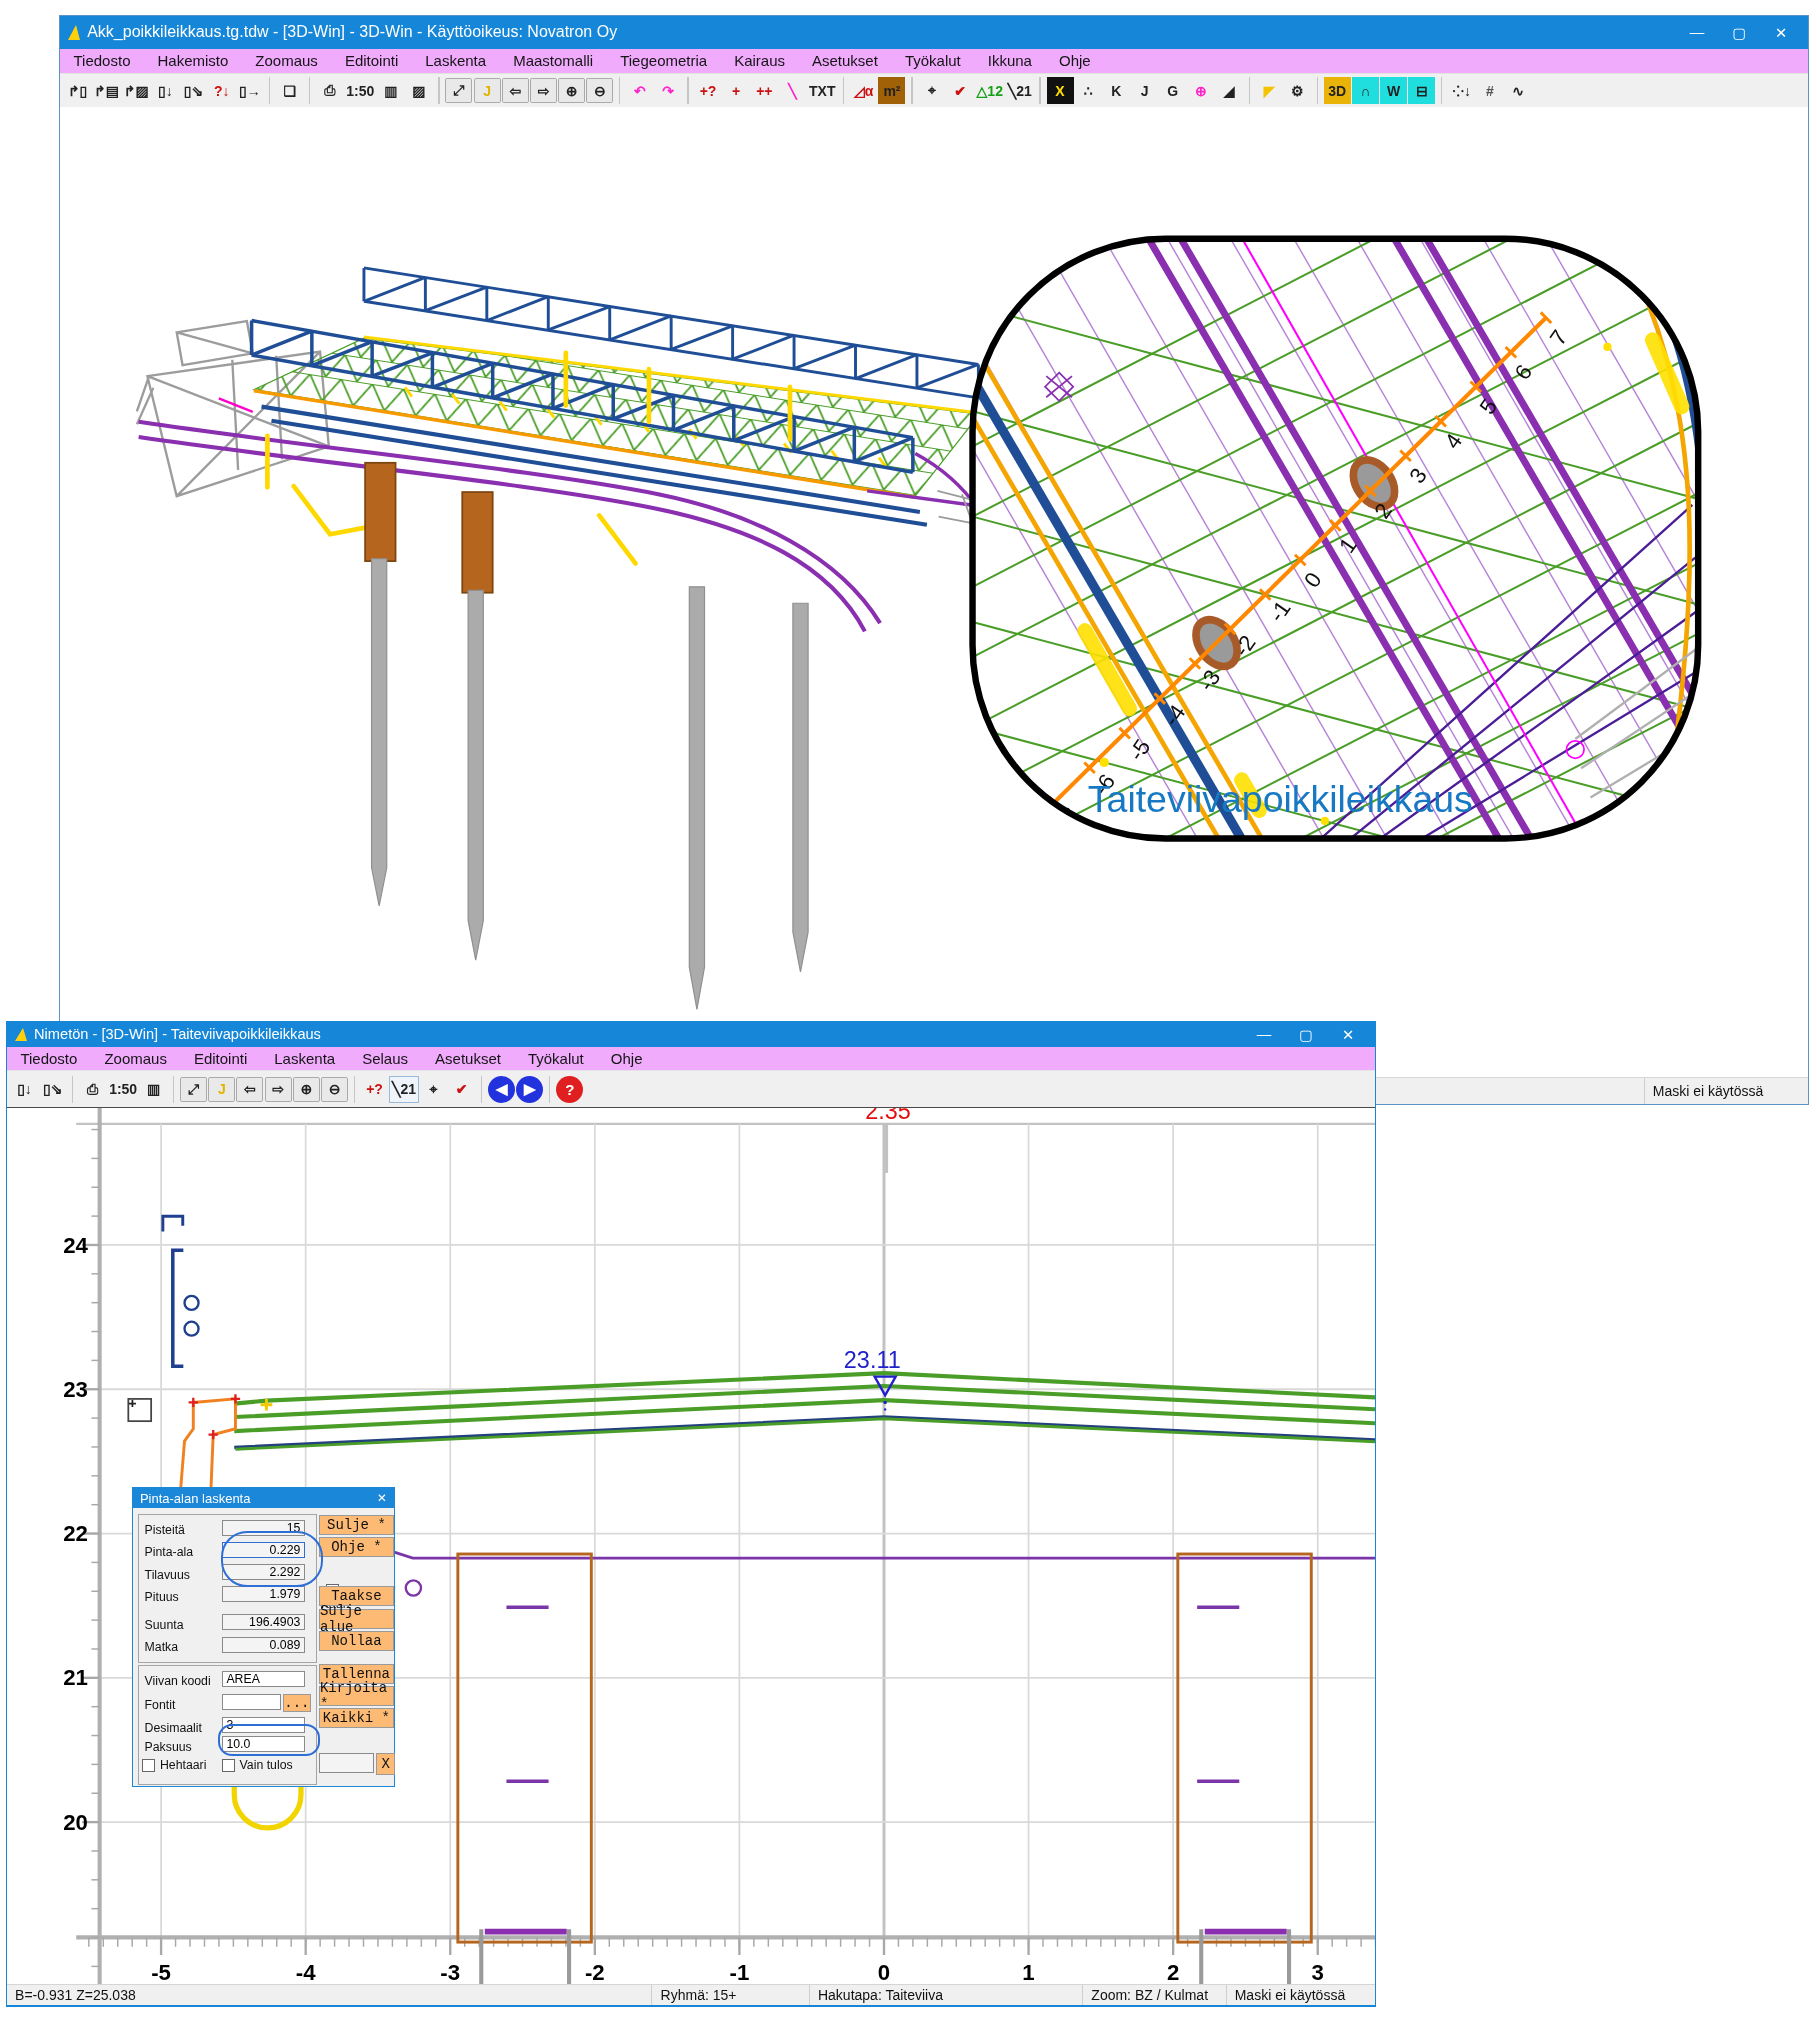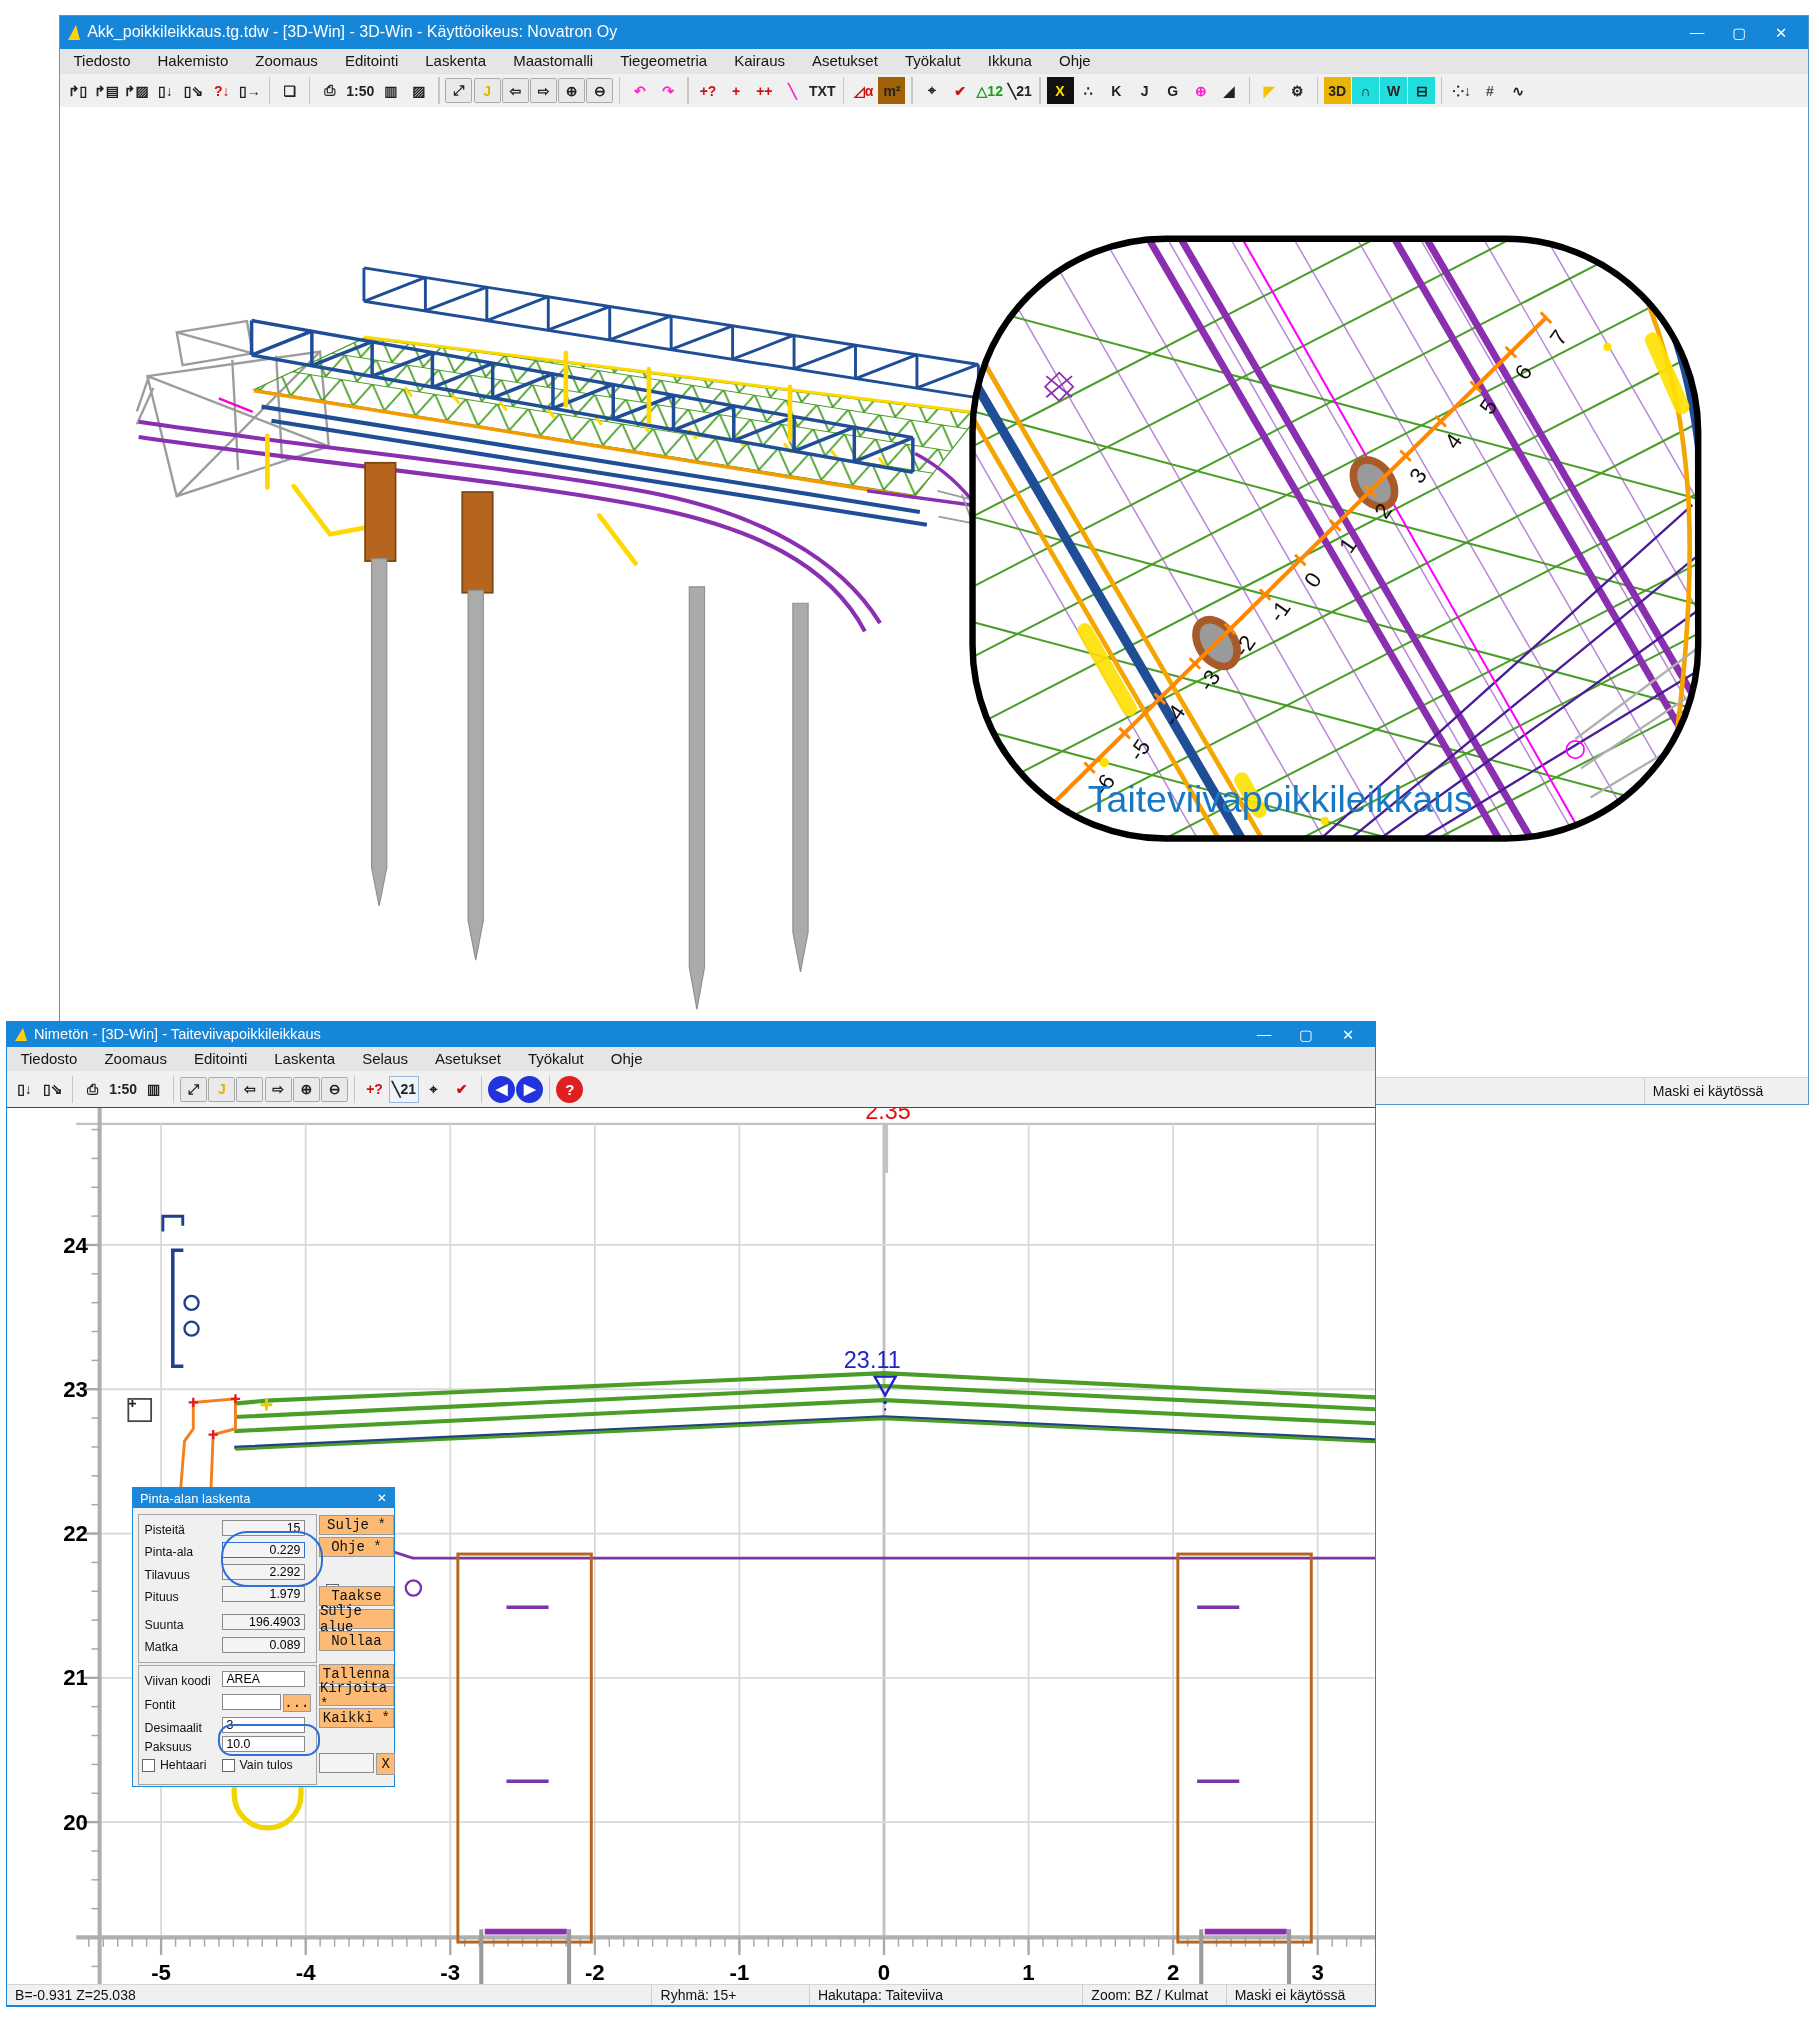--- a/index.html
+++ b/index.html
@@ -7,21 +7,21 @@
   .window{position:absolute;background:#fff;box-sizing:border-box;}
   #topwin{left:59px;top:14.6px;width:1750px;height:1090px;border:0.6px solid #5a94c8;z-index:1;}
   #botwin{left:5.9px;top:1021px;width:1370px;height:986px;border:1.2px solid #1586d8;z-index:3;}
   .titlebar{display:flex;align-items:center;background:#1586d8;color:#fff;padding:0 5.9px;}
   #topwin .titlebar{height:33px;}
   #botwin .titlebar{height:24.6px;}
   .t-title{font-size:16px;white-space:nowrap;}
   .logo{width:0;height:0;border-left:8.2px solid transparent;border-right:4.7px solid transparent;border-bottom:15px solid #ffd10a;margin:0 7px 0 2.3px;}
   .wctrls{margin-left:auto;display:flex;align-items:center;}
   .wctrl{width:42px;text-align:center;font-size:14.6px;color:#fff;}
-  .menubar{display:flex;background:#e5e5e5;align-items:center;border-bottom:0.6px solid #e3e3e3;}
+  .menubar{display:flex;background:#f0abfc;align-items:center;border-bottom:0.6px solid #e3e3e3;}
   #topwin .menubar{height:24.6px;}
   #botwin .menubar{height:23.4px;}
   .menuitem{padding:0 13.5px;font-size:15px;color:#151515;}
   .toolbar{display:flex;align-items:center;background:#f0f0f0;border-bottom:0.6px solid #cfcfcf;padding-left:3.5px;}
   #topwin .toolbar{height:33px;}
   #botwin .toolbar{height:37px;}
   .tbi{height:27px;min-width:27px;padding:0 1.8px;display:inline-flex;align-items:center;justify-content:center;font-size:14px;font-weight:700;color:#222;margin:0 0.6px;box-sizing:border-box;white-space:nowrap;}
   .tbi.mon{background:#e9e9e9;border:1.8px solid #aaaaaa;border-radius:1.8px;height:24.6px;min-width:27px;}
   .tbi.round{border-radius:50%;width:27px;min-width:27px;height:27px;font-size:15px;}
   .tbi.pressed{border:1.2px solid #9ab8d8;background:#eef4fa;}

